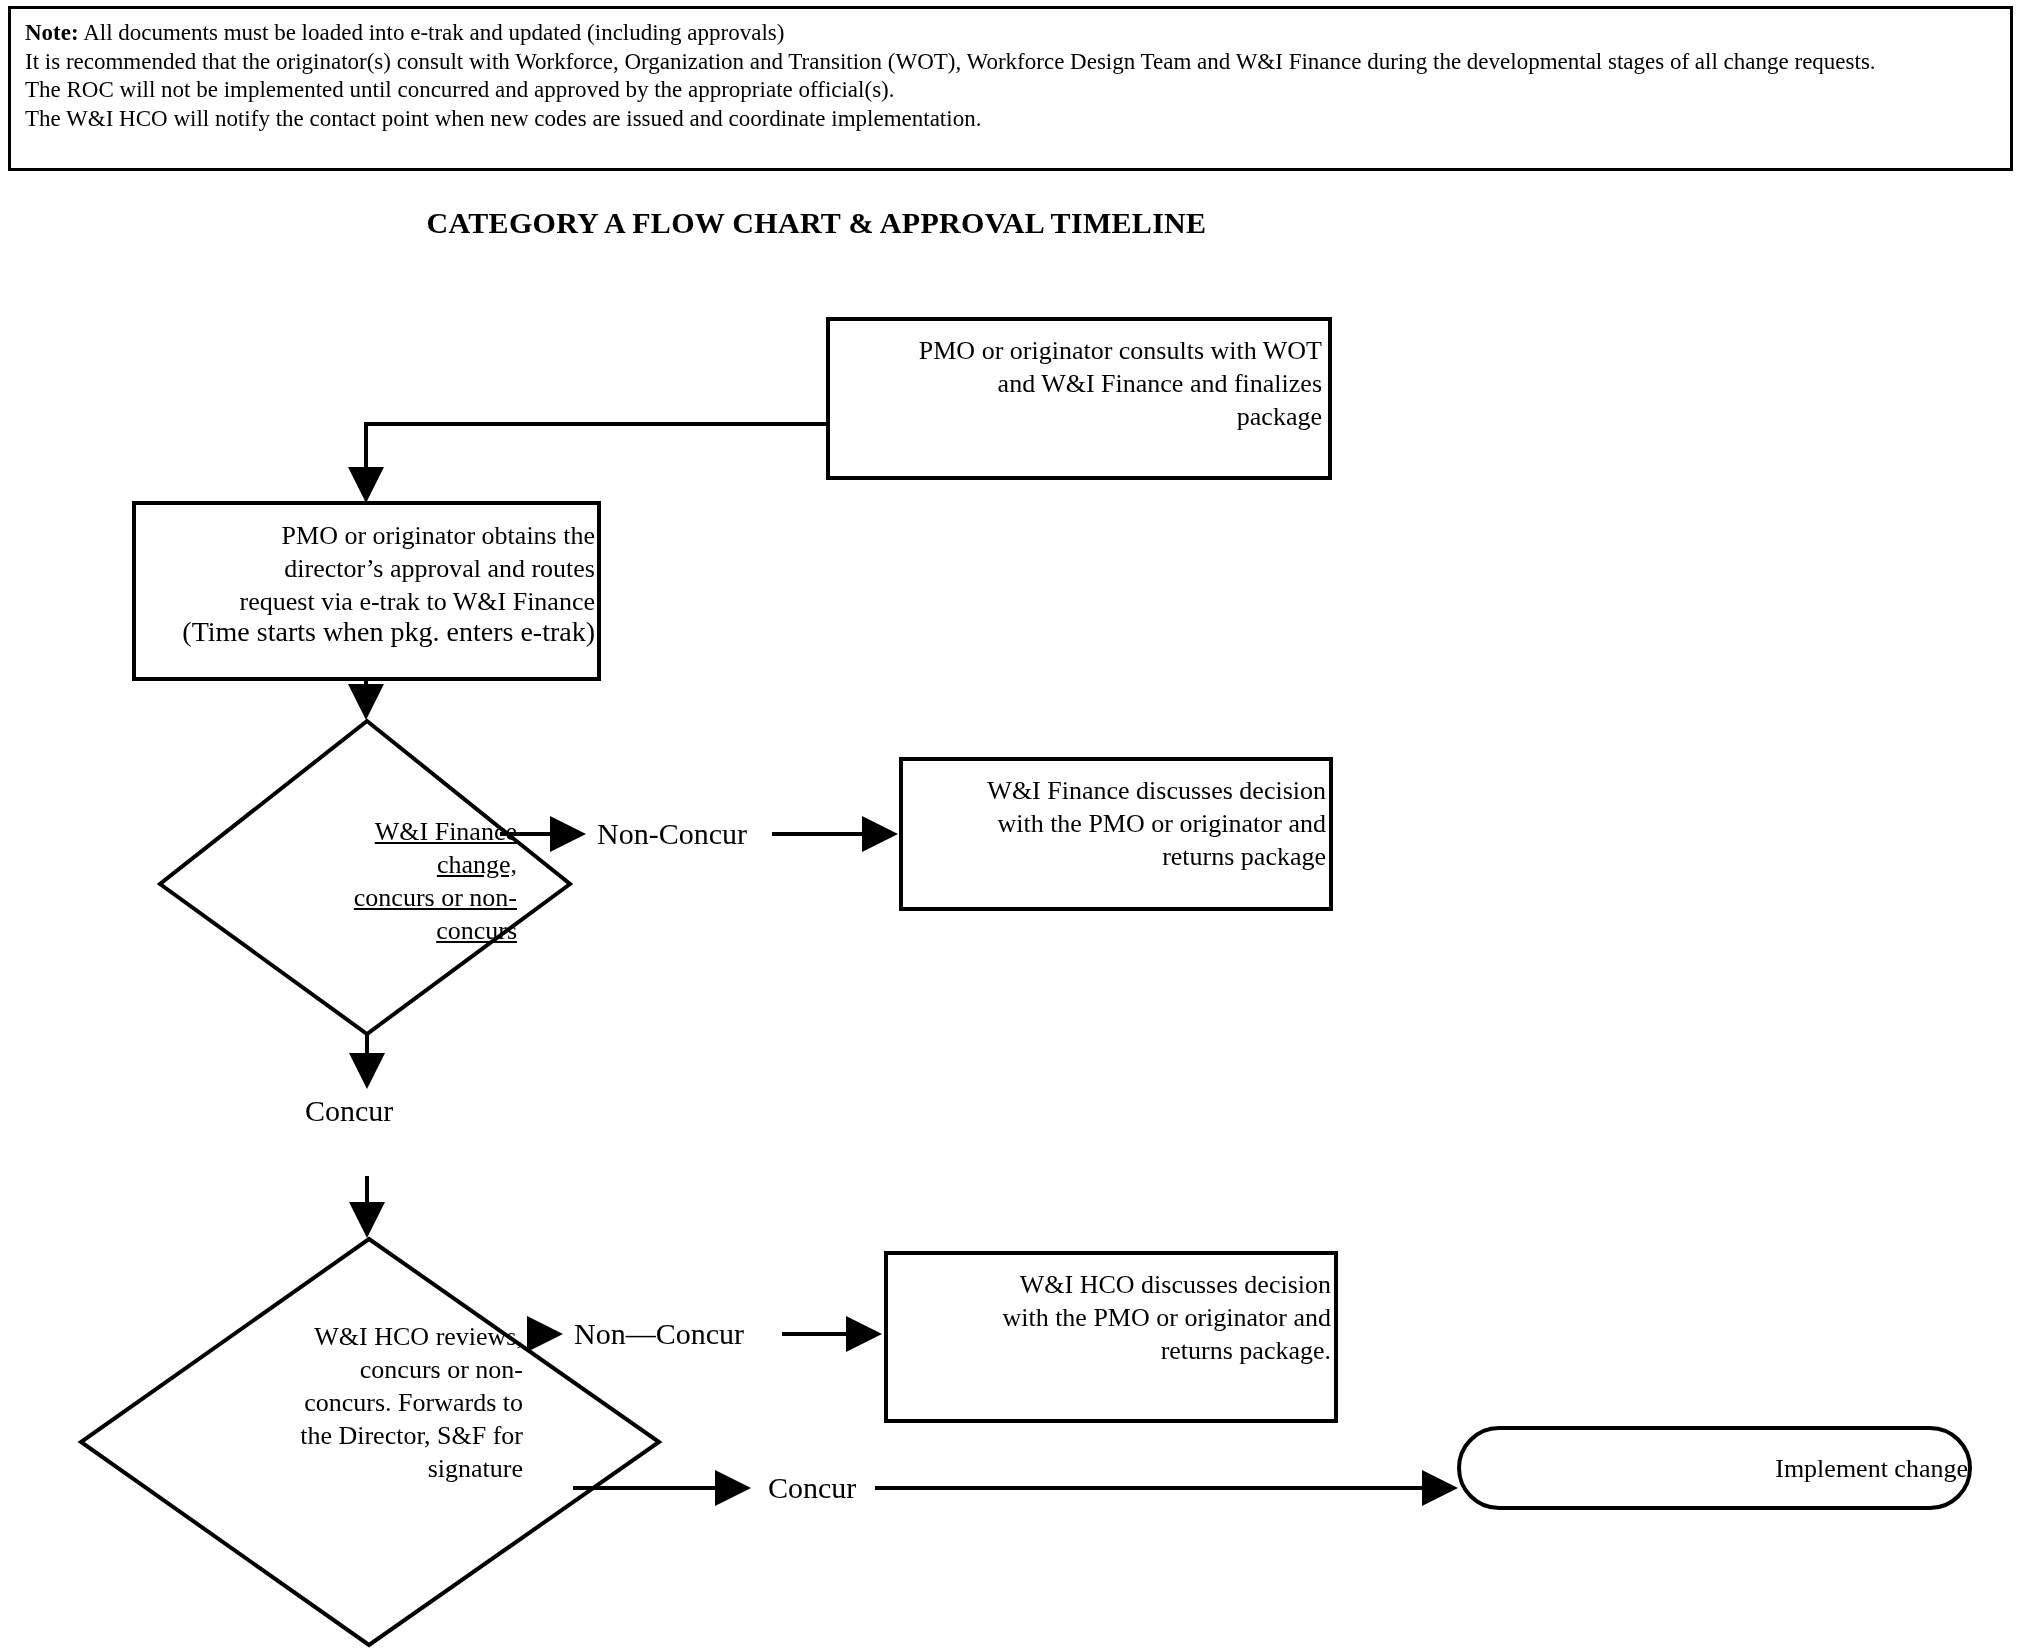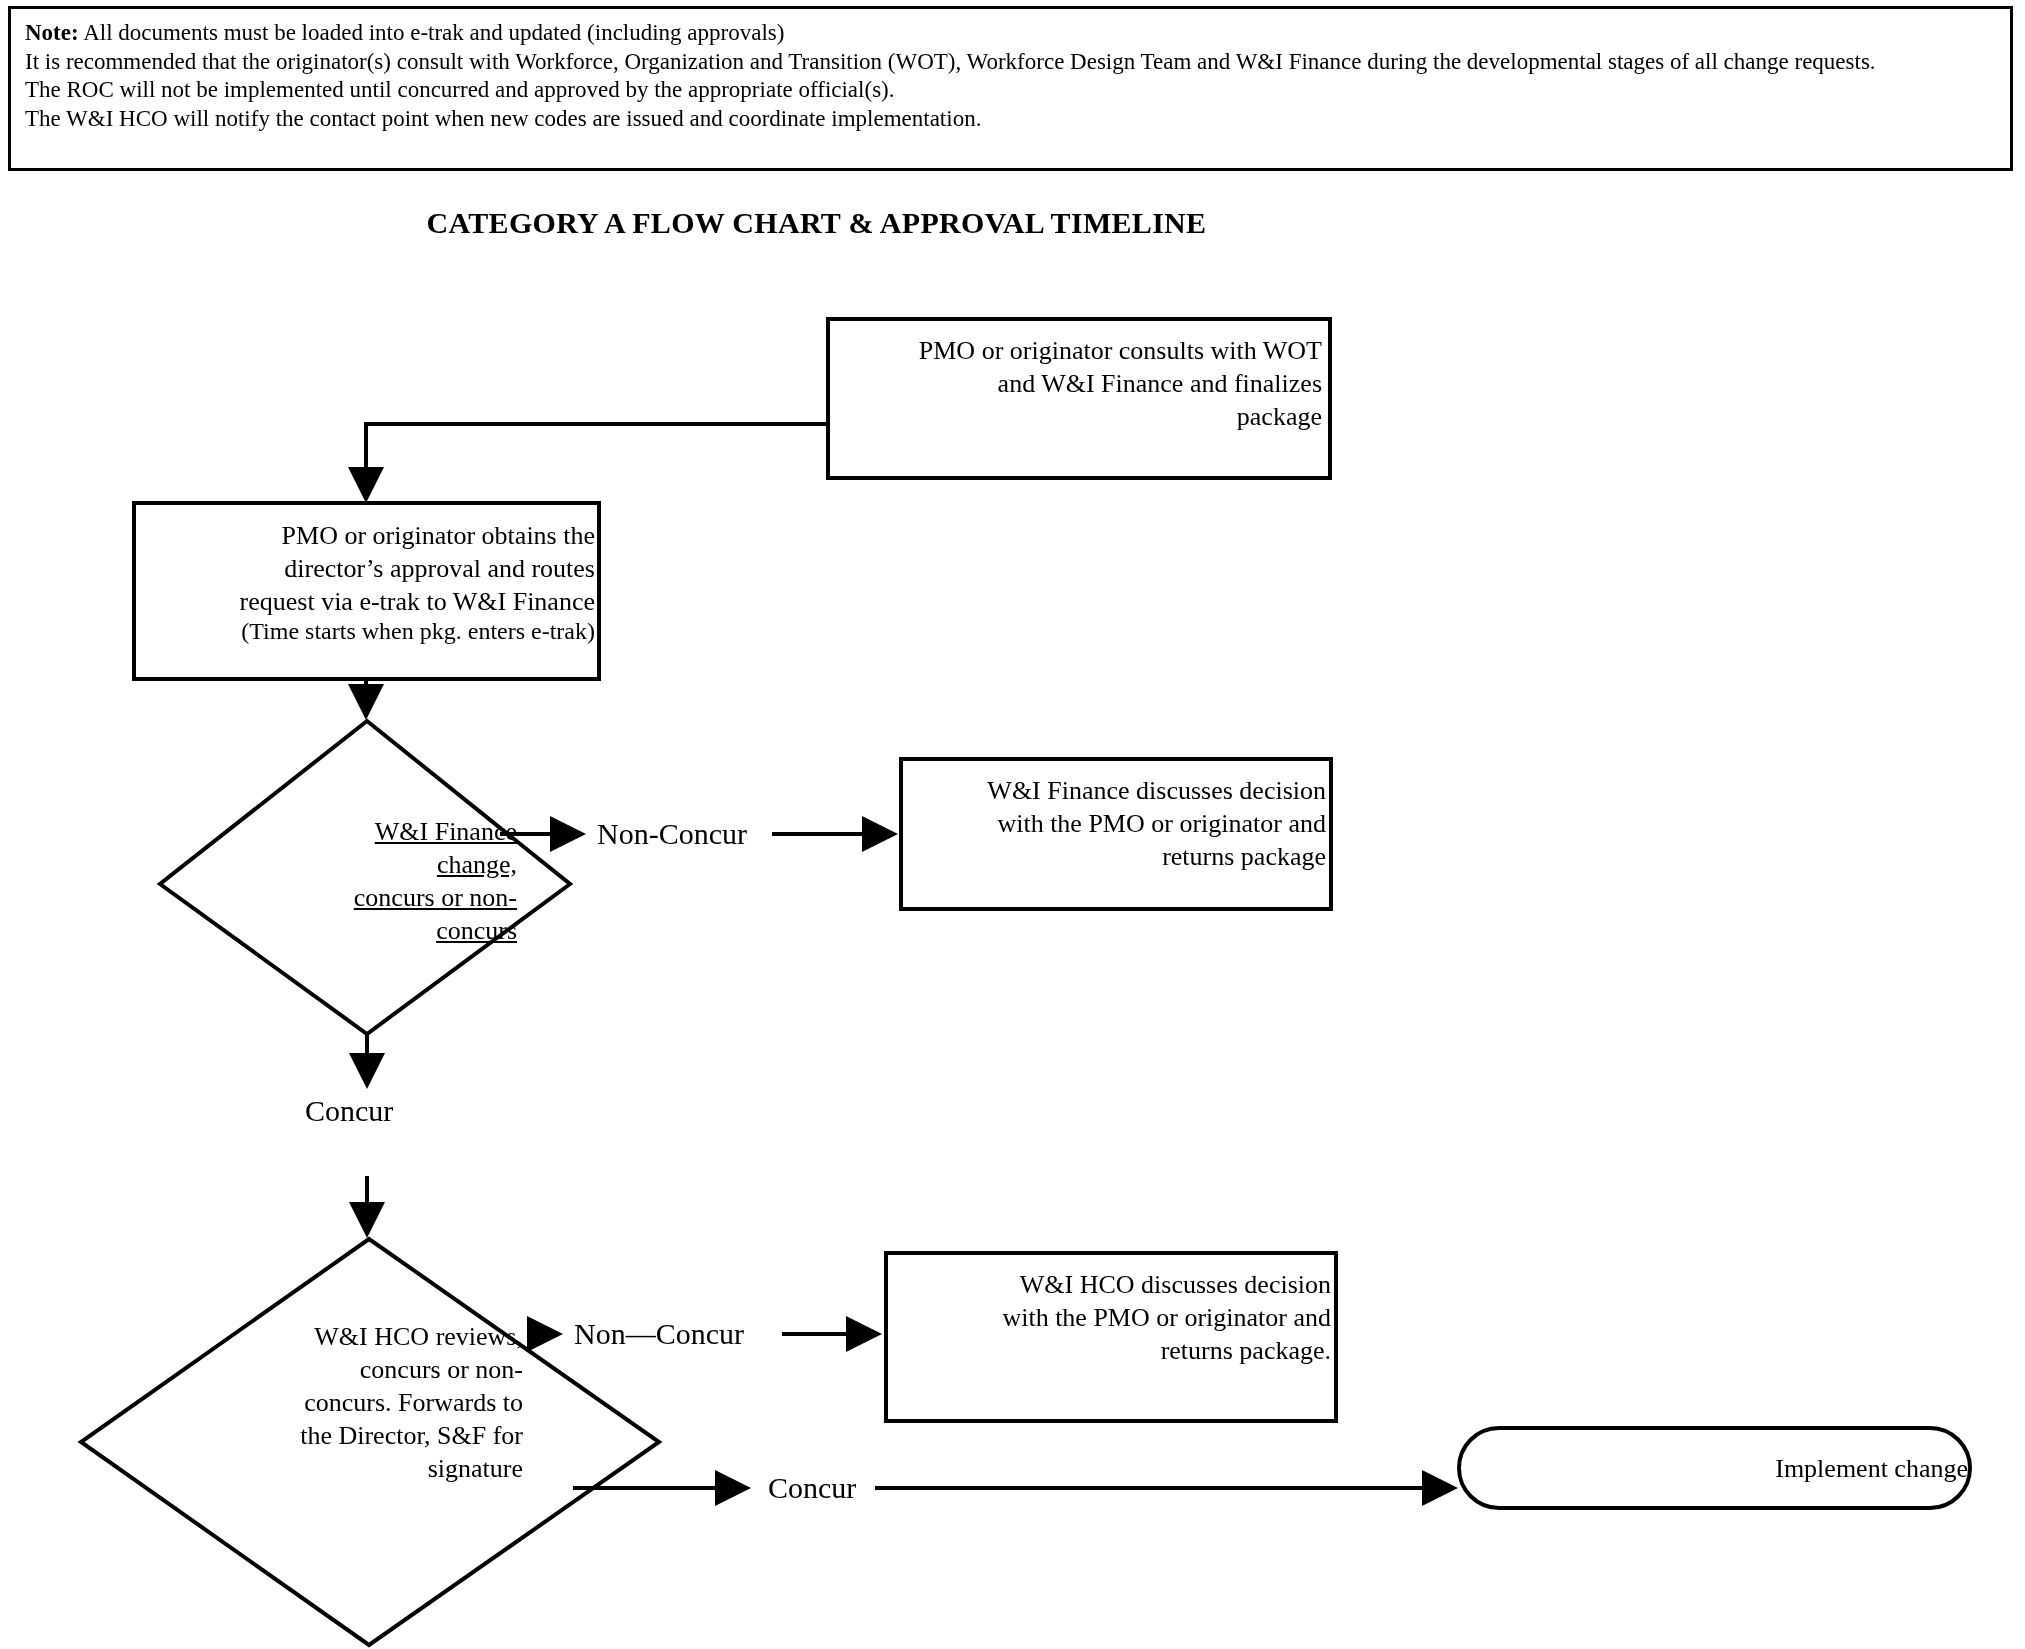--- a/index.html
+++ b/index.html
@@ -61,21 +61,21 @@
 
   
   .node-text {
     position: absolute;
     text-align: right;
     font-size: 26px;
     line-height: 33px;
     box-sizing: border-box;
   }
   .node-text .small {
-    font-size: 24px;
+    font-size: 28px;
     line-height: 27px;
     display: block;
   }
   .edge-label {
     position: absolute;
     font-size: 30px;
     line-height: 30px;
     white-space: nowrap;
   }
 </style>

